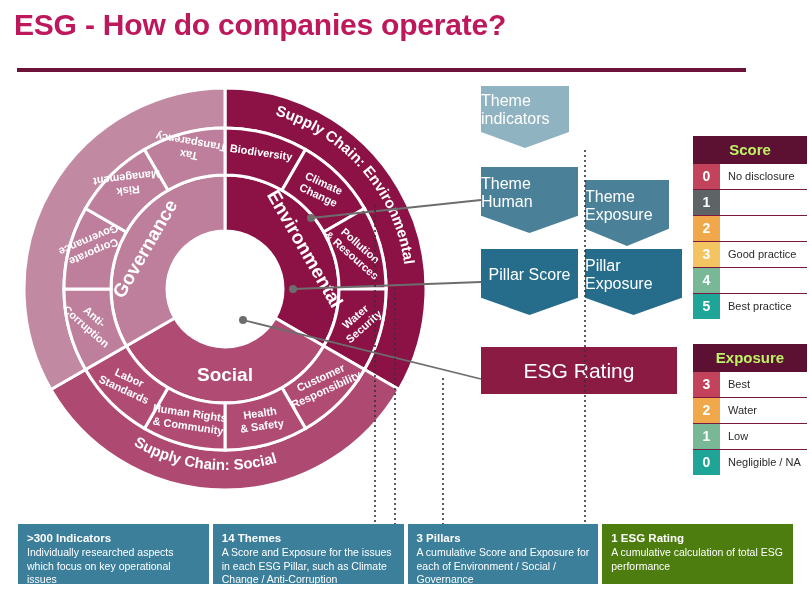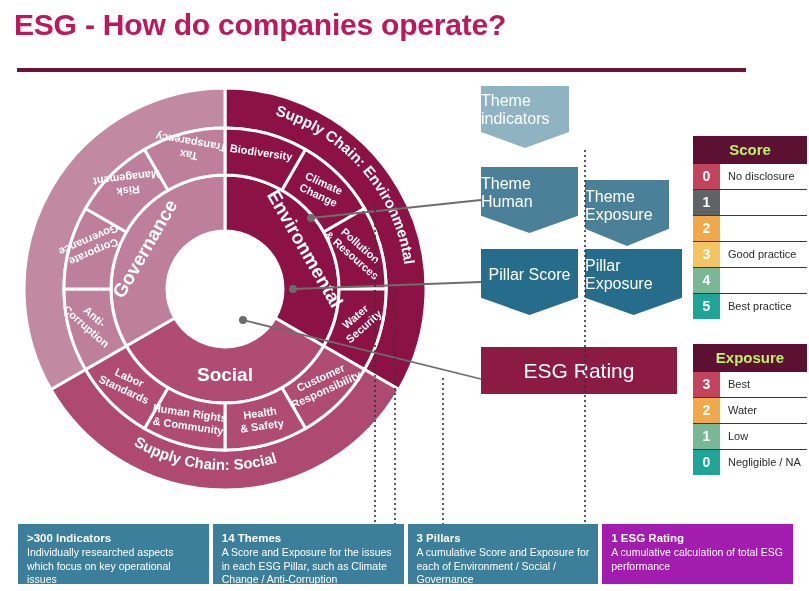--- a/index.html
+++ b/index.html
@@ -239,21 +239,21 @@
           <div class="legend-key" style="background: rgb(31, 165, 152);">0</div>
           <div class="legend-val">Negligible / NA</div>
         </div>
       </div>
   </div>
 
   <div class="bottombar" id="bottom-bar">
       <div class="bb-cell" style="background: rgb(60, 127, 155);"><b>&gt;300 Indicators</b><span>Individually researched aspects which focus on key operational issues</span></div>
       <div class="bb-cell" style="background: rgb(60, 127, 155);"><b>14 Themes</b><span>A Score and Exposure for the issues in each ESG Pillar, such as Climate Change / Anti-Corruption</span></div>
       <div class="bb-cell" style="background: rgb(60, 127, 155);"><b>3 Pillars</b><span>A cumulative Score and Exposure for each of Environment / Social / Governance</span></div>
-      <div class="bb-cell" style="background: #a21caf;"><b>1 ESG Rating</b><span>A cumulative calculation of total ESG performance</span></div>
+      <div class="bb-cell" style="background: #4d7c0f;"><b>1 ESG Rating</b><span>A cumulative calculation of total ESG performance</span></div>
     </div>
 
   <svg id="links" width="809" height="591">
       <circle cx="311" cy="218" r="4" fill="#6d6d6d"></circle>
       <path d="M 311 218 L 481 200" stroke="#6d6d6d" stroke-width="1.8" fill="none"></path>
       <circle cx="293" cy="289" r="4" fill="#6d6d6d"></circle>
       <path d="M 293 289 L 481 282" stroke="#6d6d6d" stroke-width="1.8" fill="none"></path>
       <circle cx="243" cy="320" r="4" fill="#6d6d6d"></circle>
       <path d="M 243 320 L 481 379" stroke="#6d6d6d" stroke-width="1.8" fill="none"></path>
       <path d="M 375 205 L 375 524" stroke="#333333" stroke-width="1.6" fill="none" stroke-dasharray="2,3"></path>

